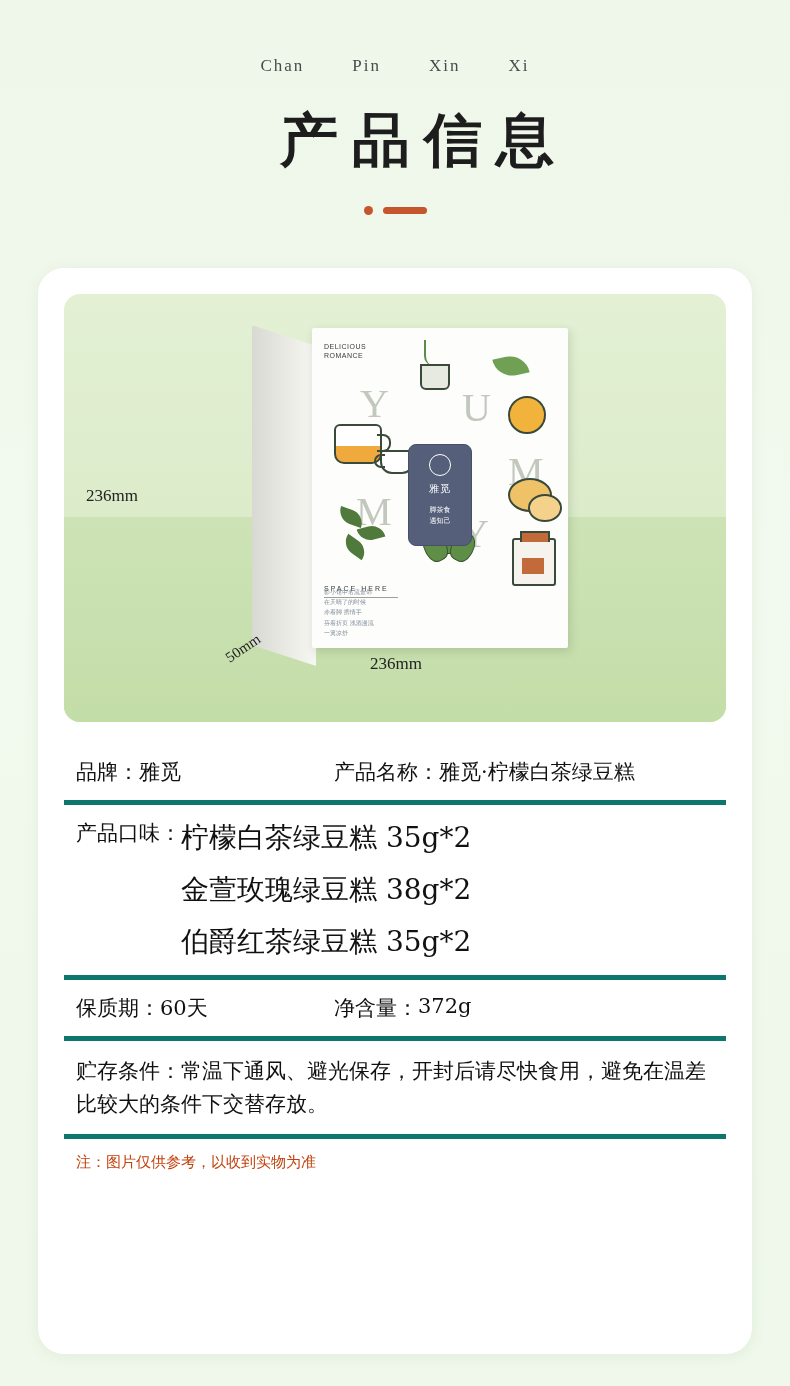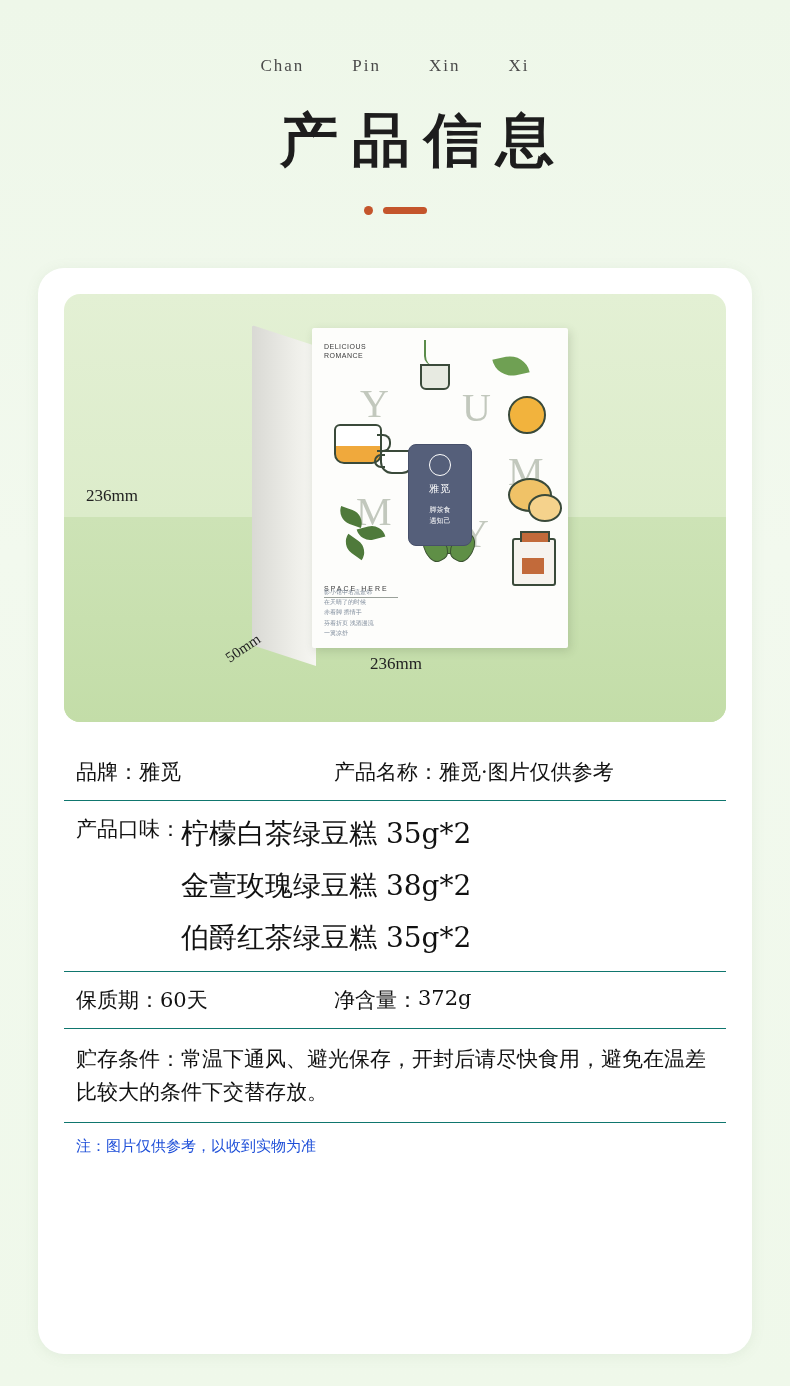--- a/index.html
+++ b/index.html
@@ -298,41 +298,41 @@
   
   .specs {
     margin-top: 22px;
     font-family: "DejaVu Serif", serif;
     color: #111;
   }
   .spec-row {
     display: flex;
     align-items: flex-start;
     padding: 14px 12px;
-    border-bottom: 1px solid #0f766e;
+    border-bottom: 5px solid #0f766e;
     font-size: 21px;
   }
   .spec-cell { display: flex; }
   .spec-cell.first { width: 258px; }
   .lbl { white-space: nowrap; }
   .val { white-space: nowrap; }
   .flavors {
     display: flex;
     flex-direction: column;
     gap: 14px;
   }
   .flavors div { font-size: 28px; }
   .storage-text {
     font-size: 21px;
     line-height: 1.55;
   }
   .note {
     padding: 14px 12px 0 12px;
     font-size: 15px;
-    color: #1d4ed8;
+    color: #c2410c;
     font-family: "DejaVu Serif", serif;
   }
 </style>
 </head>
 <body>
 
 <div class="page">
 
   <div class="header">
     <div class="pinyin">
@@ -404,21 +404,21 @@
 
     <div class="specs">
 
       <div class="spec-row">
         <div class="spec-cell first">
           <span class="lbl">品牌：</span>
           <span class="val">雅觅</span>
         </div>
         <div class="spec-cell">
           <span class="lbl">产品名称：</span>
-          <span class="val">雅觅·图片仅供参考</span>
+          <span class="val">雅觅·柠檬白茶绿豆糕</span>
         </div>
       </div>
 
       <div class="spec-row">
         <span class="lbl">产品口味：</span>
         <div class="flavors">
           <div>柠檬白茶绿豆糕 35g*2</div>
           <div>金萱玫瑰绿豆糕 38g*2</div>
           <div>伯爵红茶绿豆糕 35g*2</div>
         </div>

